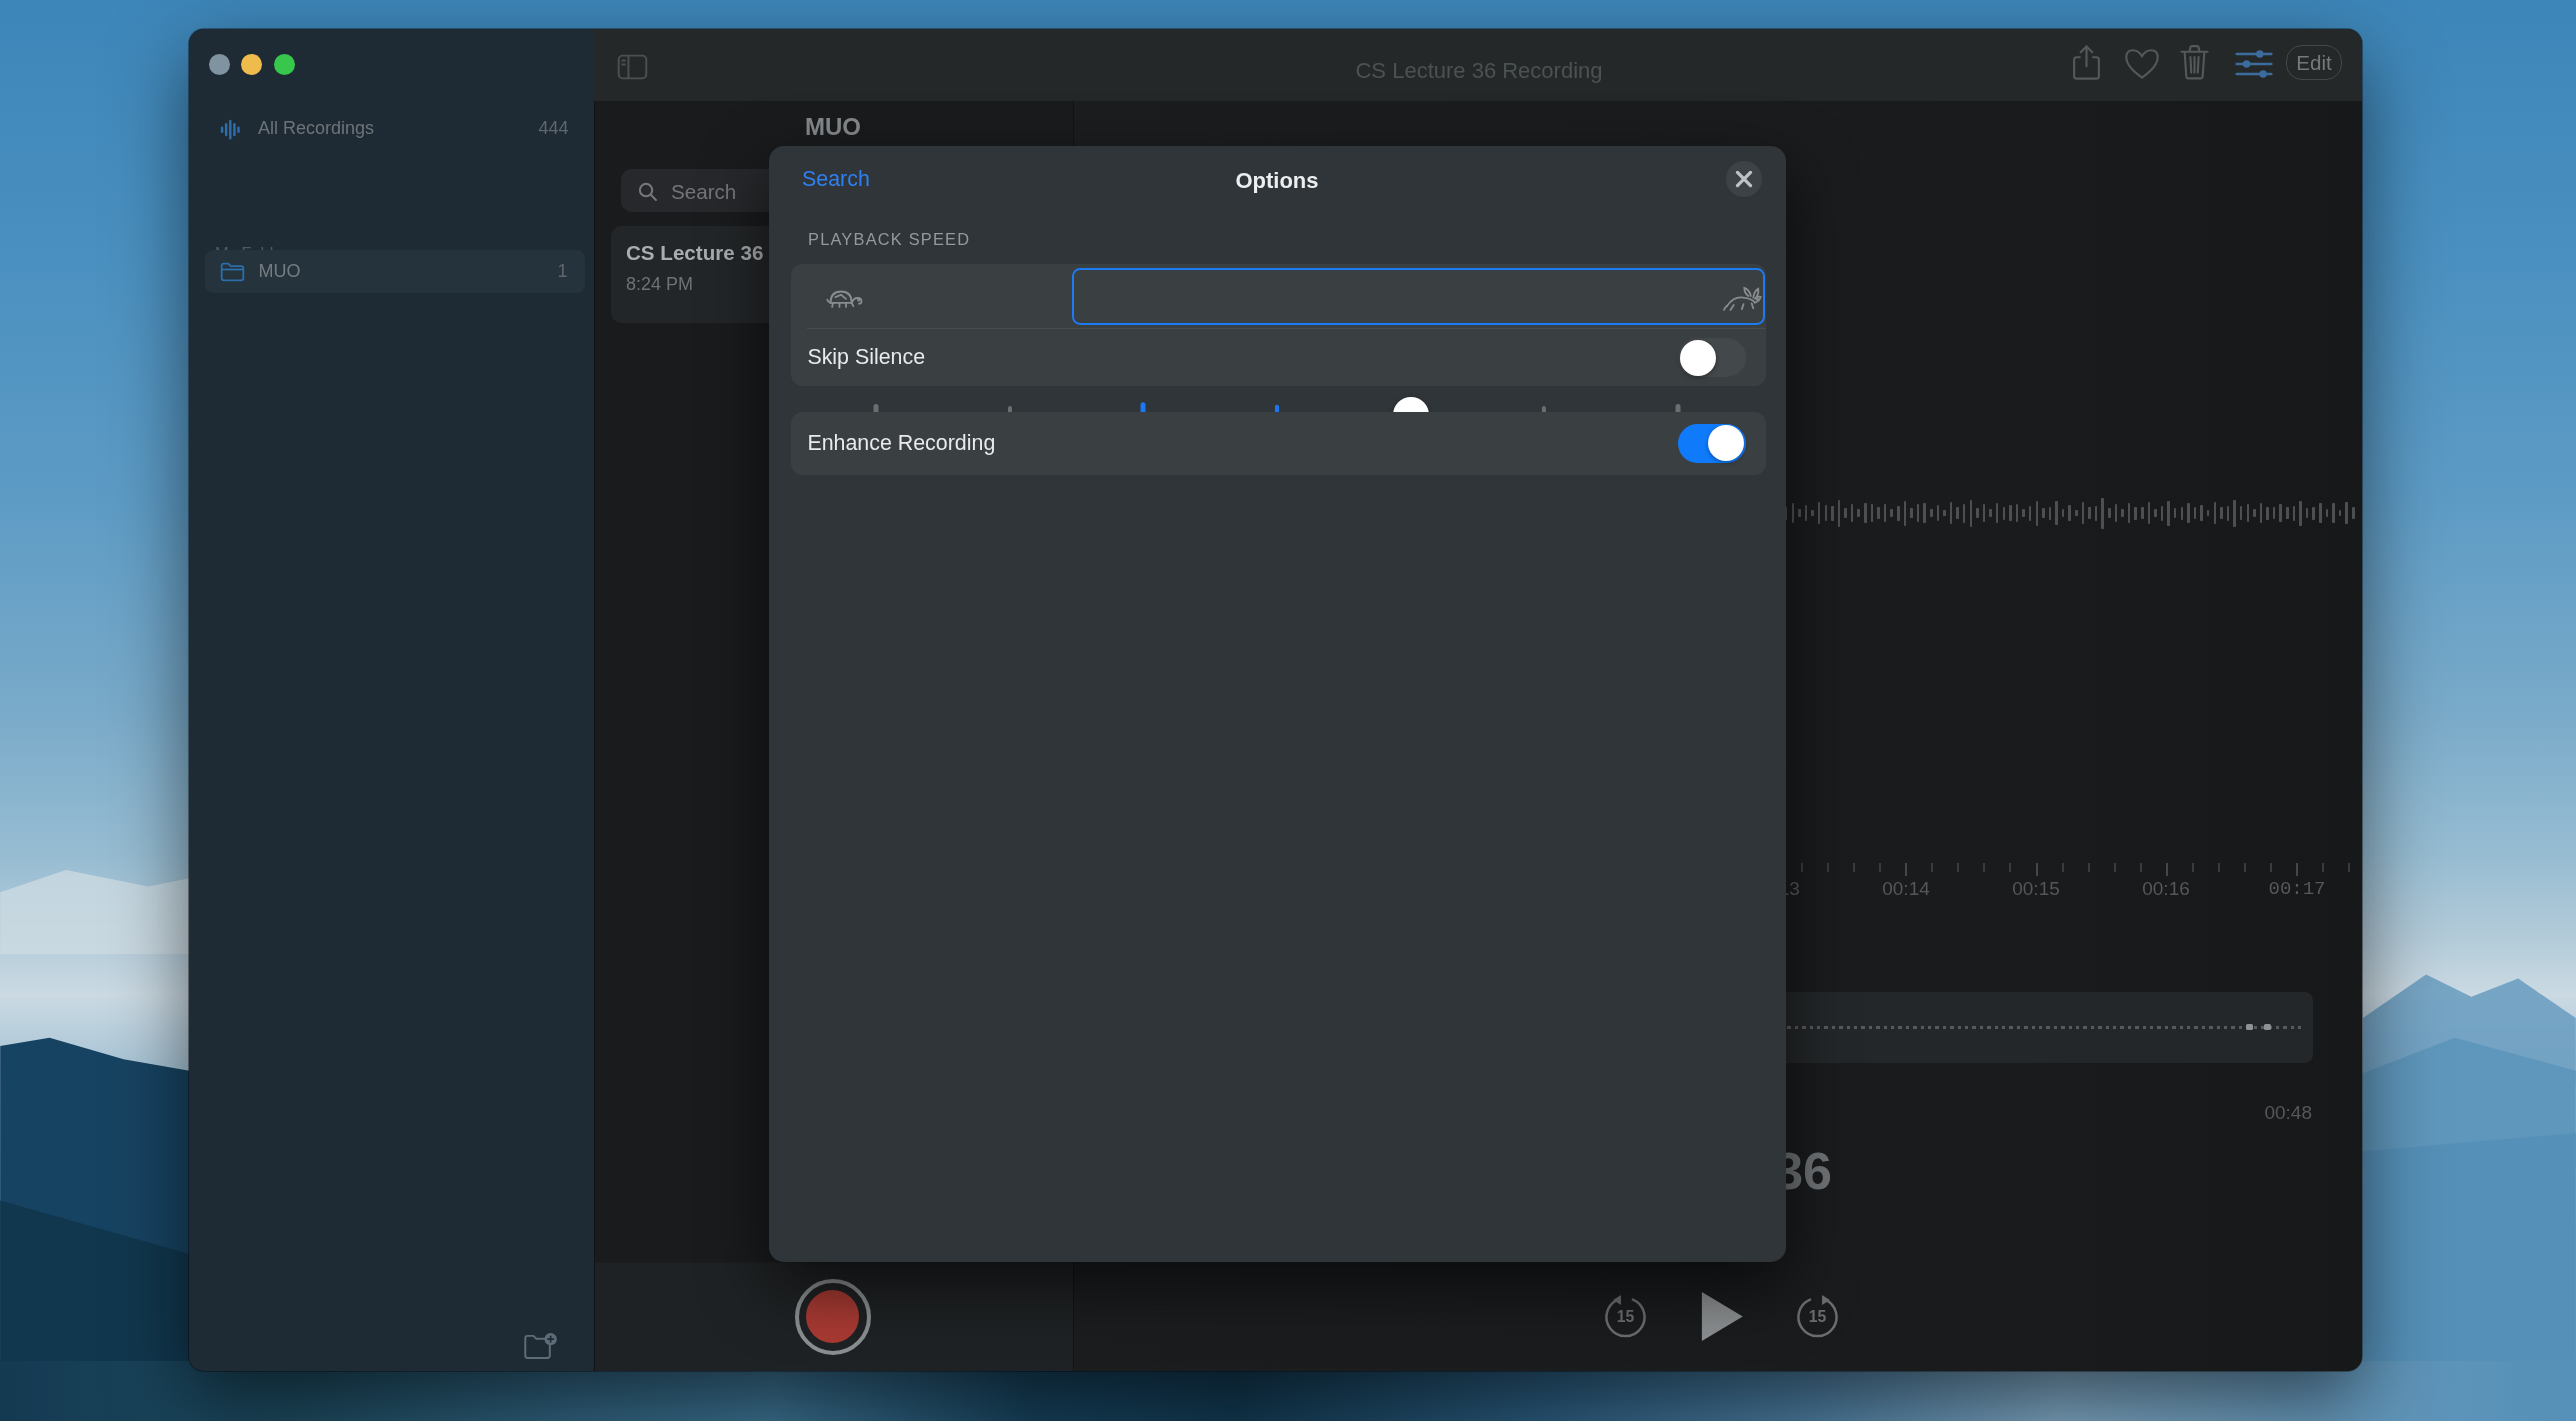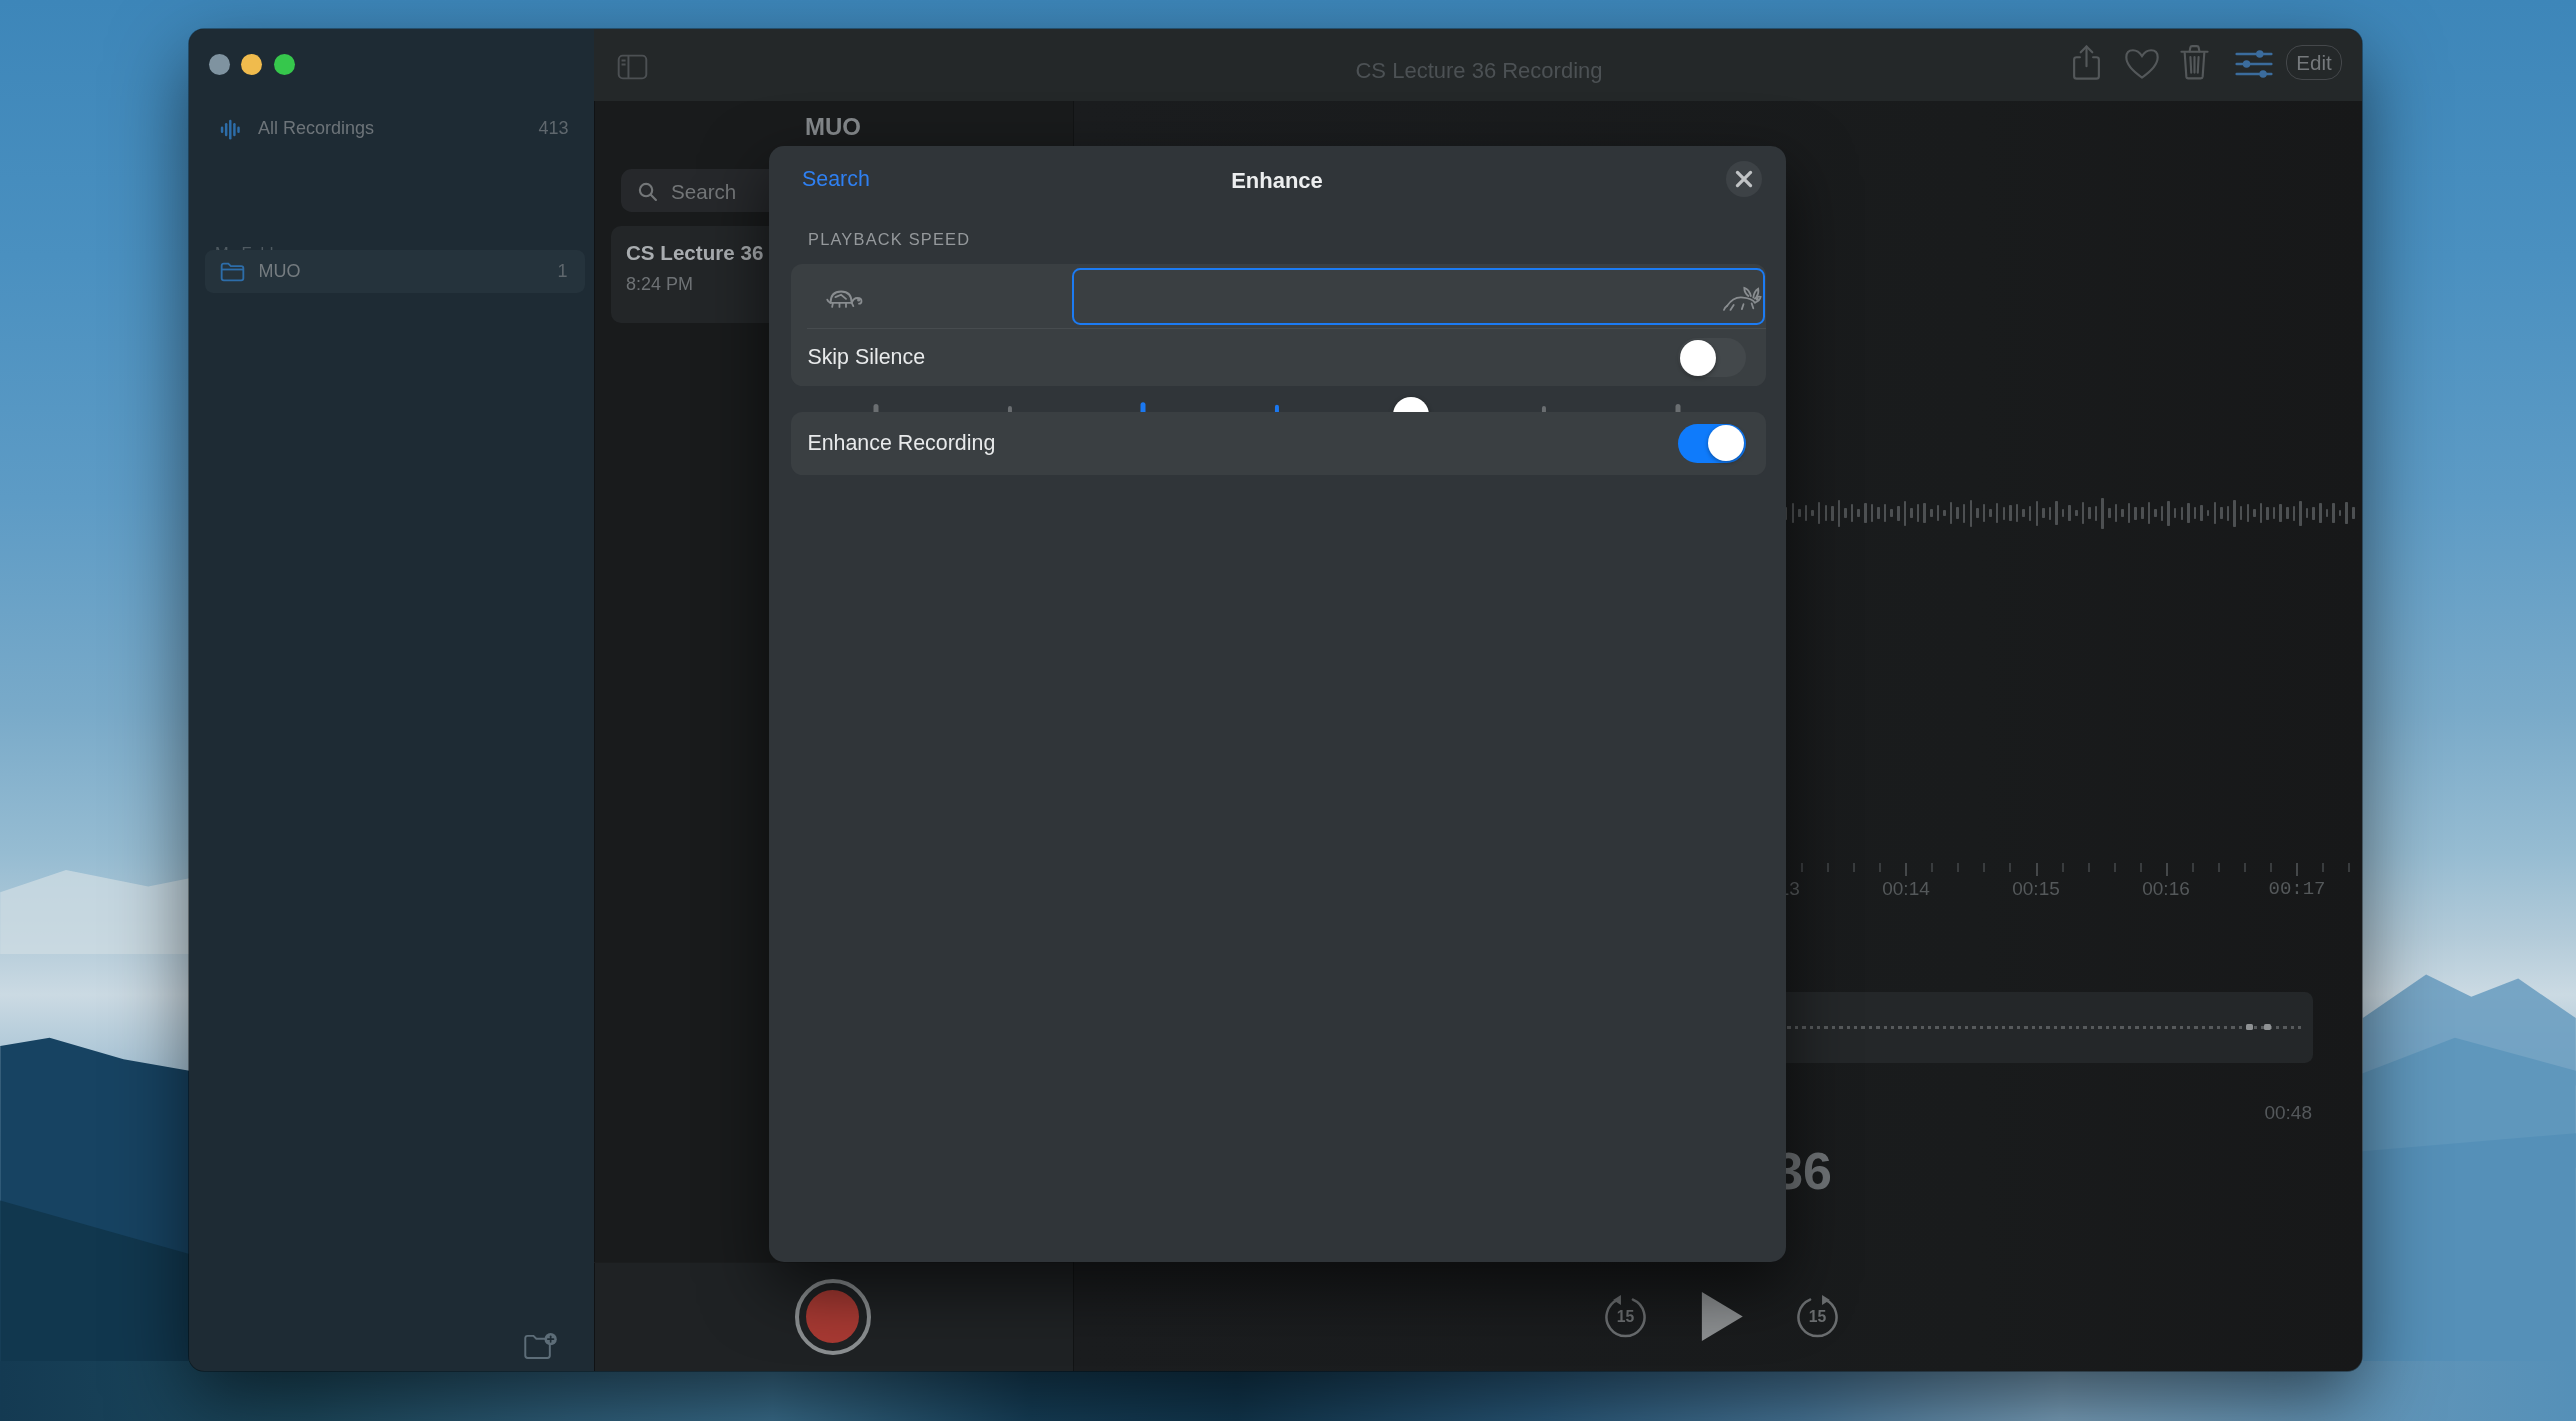--- a/index.html
+++ b/index.html
@@ -120,21 +120,21 @@
       <svg class="abs" style="left:31px;top:10.7px;" width="21.4" height="21.4" viewBox="0 0 26 26">
         <g fill="#2d6da9">
             <rect x="1" y="9" width="3" height="8" rx="1.5"></rect>
             <rect x="6" y="5" width="3" height="16" rx="1.5"></rect>
             <rect x="11" y="1" width="3" height="24" rx="1.5"></rect>
             <rect x="16" y="5" width="3" height="16" rx="1.5"></rect>
             <rect x="21" y="9" width="3" height="8" rx="1.5"></rect>
           </g>
       </svg>
       <span class="abs sb-label">All Recordings</span>
-      <span class="abs sb-count">413</span>
+      <span class="abs sb-count">444</span>
     </div>
 
 
     <div class="abs sb-header" style="left:26px;top:215px;">My Folders</div>
 
     <div class="abs sb-sel" style="top:221px;">
       <svg class="abs" style="left:15px;top:12.3px;" width="25" height="20" viewBox="0 0 30 24">
         <g stroke="#2d6da9" stroke-width="2.2" fill="none">
           <path d="M2,4.5 Q2,2 4.5,2 L10,2 L13,5 L25.5,5 Q28,5 28,7.5 L28,19.5 Q28,22 25.5,22 L4.5,22 Q2,22 2,19.5 Z"></path>
           <line x1="2" y1="9" x2="28" y2="9"></line>
@@ -494,21 +494,21 @@
   </svg>
   <svg class="abs" style="left:1607px;top:1266px;" width="43" height="43" viewBox="0 0 52 52">
     <path d="M35,5.5 A23,23 0 1 1 17,5.5" stroke="#6b6e70" stroke-width="3" fill="none" stroke-linecap="round"></path>
     <polygon points="31.5,0 31.5,12 41,6" fill="#6b6e70"></polygon>
     <text x="26" y="33" text-anchor="middle" class="skipnum">15</text>
   </svg>
 </div>
 
 <div class="abs dialog">
   <div class="abs dlg-reset">Search</div>
-  <div class="abs dlg-title">Enhance</div>
+  <div class="abs dlg-title">Options</div>
   <div class="abs dlg-close">
     <svg width="36" height="36" viewBox="0 0 44 44">
       <g stroke="#c0c3c5" stroke-width="4" stroke-linecap="round">
           <line x1="14" y1="14" x2="30" y2="30"></line>
           <line x1="30" y1="14" x2="14" y2="30"></line>
         </g>
     </svg>
   </div>
 
   <div class="abs dlg-sec-label">PLAYBACK SPEED</div>

